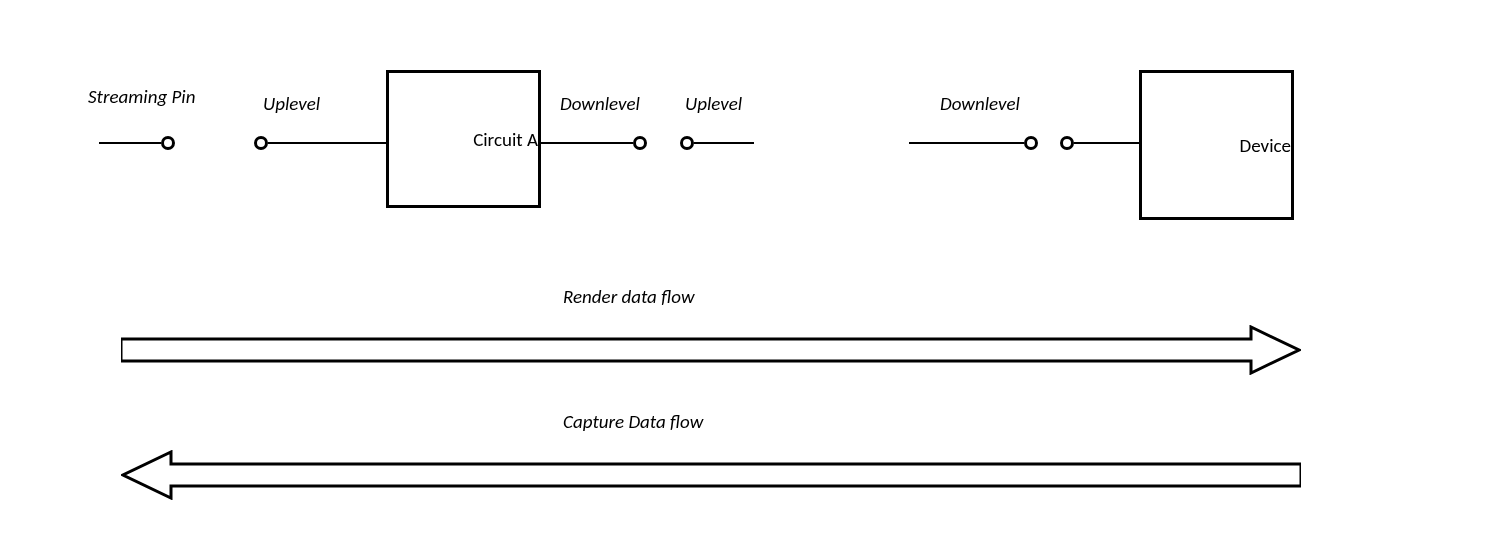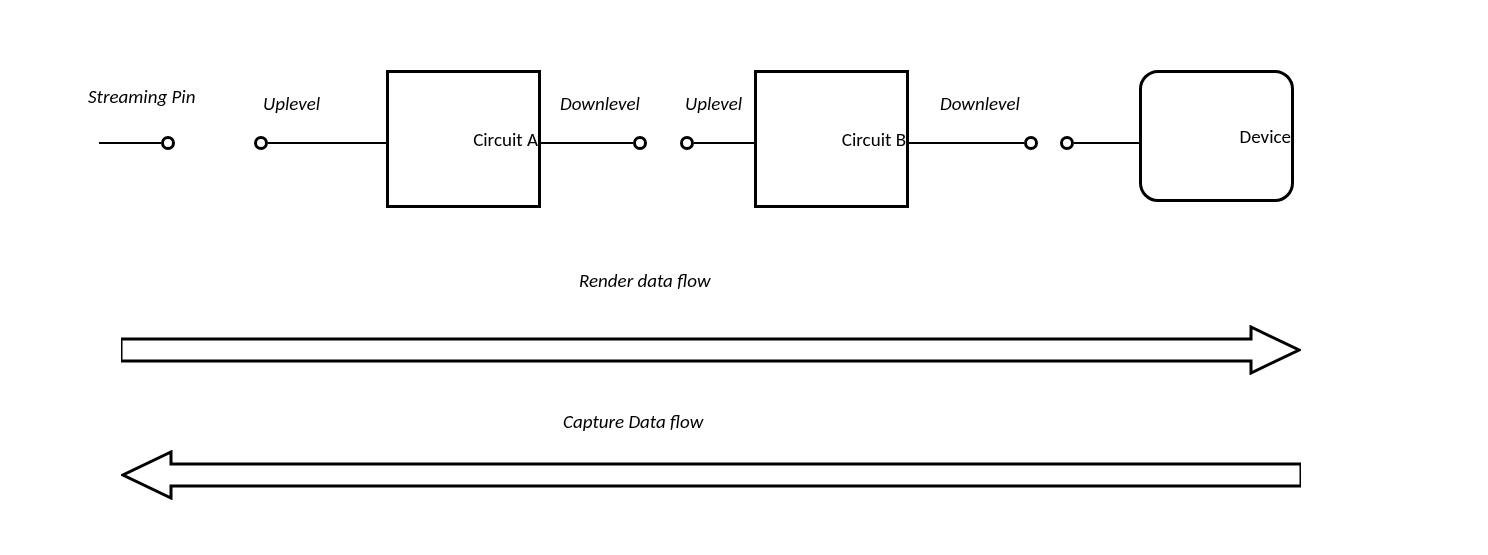--- a/index.html
+++ b/index.html
@@ -69,35 +69,32 @@
   <div class="box" style="left:386px; top:70px; width:155px; height:138px;">
     <span>Circuit A</span>
   </div>
 
   <div class="hline" style="left:541px; top:142px; width:92px;"></div>
   <div class="pin" style="left:633px; top:136px;"></div>
 
   <div class="pin" style="left:680px; top:136px;"></div>
   <div class="hline" style="left:694px; top:142px; width:60px;"></div>
 
-  <div class="box" style="left:754px; top:70px; width:155px; height:138px;">
-    <span>Circuit B</span>
-  </div>
 
   <div class="hline" style="left:909px; top:142px; width:115px;"></div>
   <div class="pin" style="left:1024px; top:136px;"></div>
 
   <div class="pin" style="left:1060px; top:136px;"></div>
   <div class="hline" style="left:1074px; top:142px; width:65px;"></div>
 
-  <div class="box" style="left:1139px; top:70px; width:155px; height:132px;border-radius:19px;">
+  <div class="box" style="left:1139px; top:70px; width:155px; height:150px;">
     <span>Device</span>
   </div>
 
-  <div class="label" style="left:563px; top:269px;margin-left:16px;">Render data flow</div>
+  <div class="label" style="left:563px; top:285px;">Render data flow</div>
 
   <svg class="arrow" style="left:121px; top:325px;" width="1180" height="50">
     <polygon points="0,14 1130,14 1130,2 1178,25 1130,48 1130,36 0,36" fill="#ffffff" stroke="#000000" stroke-width="3"></polygon>
   </svg>
 
   <div class="label" style="left:563px; top:410px;">Capture Data flow</div>
 
   <svg class="arrow" style="left:121px; top:450px;" width="1180" height="50">
     <polygon points="1180,14 50,14 50,2 2,25 50,48 50,36 1180,36" fill="#ffffff" stroke="#000000" stroke-width="3"></polygon>
   </svg>

